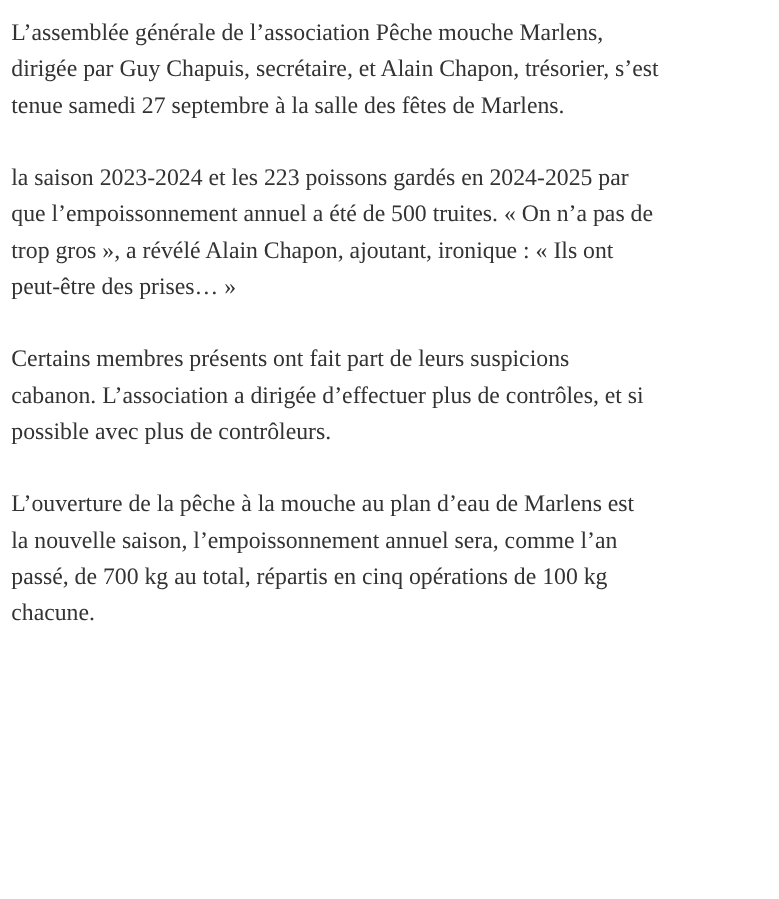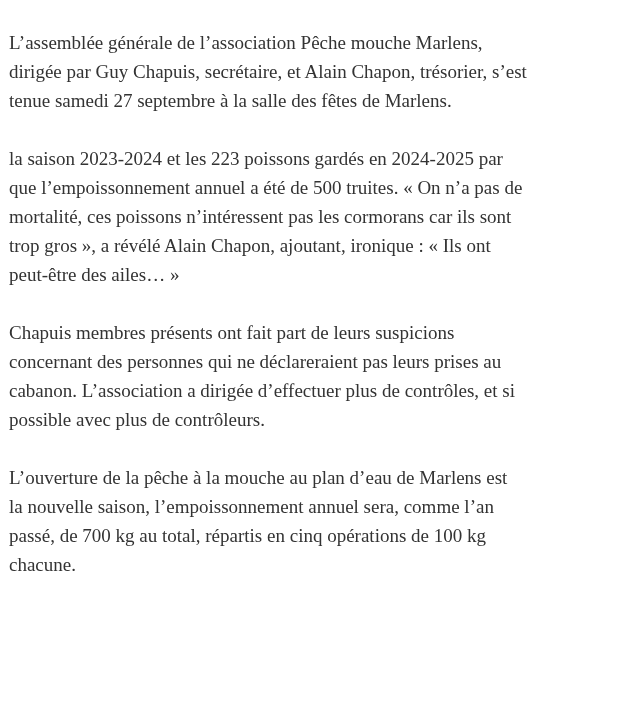--- a/index.html
+++ b/index.html
@@ -12,49 +12,47 @@
     box-sizing: border-box;
     background: #ffffff;
     color: #333333;
     font-family: "Liberation Serif", serif;
     font-size: 19px;
     line-height: 29px;
     padding: 12px 8px 0 9px;
     overflow: hidden;
   }
   .article p {
-    margin: 16px 0 29px 0;
+    margin: 0 0 29px 0;
   }
   .line {
     display: block;
     white-space: pre;
   }
 </style>
 </head>
 <body>
 
 <article class="article">
 
   <p>
     <span class="line">L’assemblée générale de l’association Pêche mouche Marlens,</span>
     <span class="line">dirigée par Guy Chapuis, secrétaire, et Alain Chapon, trésorier, s’est</span>
     <span class="line">tenue samedi 27 septembre à la salle des fêtes de Marlens.</span>
   </p>
 
   <p>
     <span class="line">la saison 2023-2024 et les 223 poissons gardés en 2024-2025 par</span>
     <span class="line">que l’empoissonnement annuel a été de 500 truites. « On n’a pas de</span>
-    <span class="line">mortalité, ces poissons n’intéressent pas les cormorans car ils sont</span>
     <span class="line">trop gros », a révélé Alain Chapon, ajoutant, ironique : « Ils ont</span>
-    <span class="line">peut-être des ailes… »</span>
+    <span class="line">peut-être des prises… »</span>
   </p>
 
   <p>
-    <span class="line">Chapuis membres présents ont fait part de leurs suspicions</span>
-    <span class="line">concernant des personnes qui ne déclareraient pas leurs prises au</span>
+    <span class="line">Certains membres présents ont fait part de leurs suspicions</span>
     <span class="line">cabanon. L’association a dirigée d’effectuer plus de contrôles, et si</span>
     <span class="line">possible avec plus de contrôleurs.</span>
   </p>
 
   <p>
     <span class="line">L’ouverture de la pêche à la mouche au plan d’eau de Marlens est</span>
     <span class="line">la nouvelle saison, l’empoissonnement annuel sera, comme l’an</span>
     <span class="line">passé, de 700 kg au total, répartis en cinq opérations de 100 kg</span>
     <span class="line">chacune.</span>
   </p>

